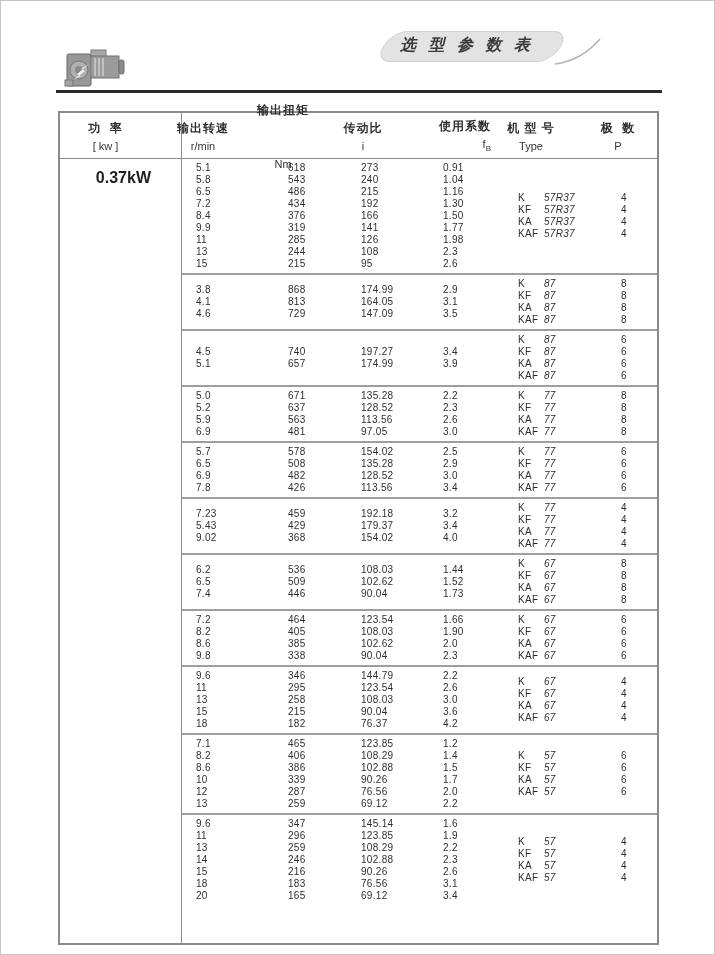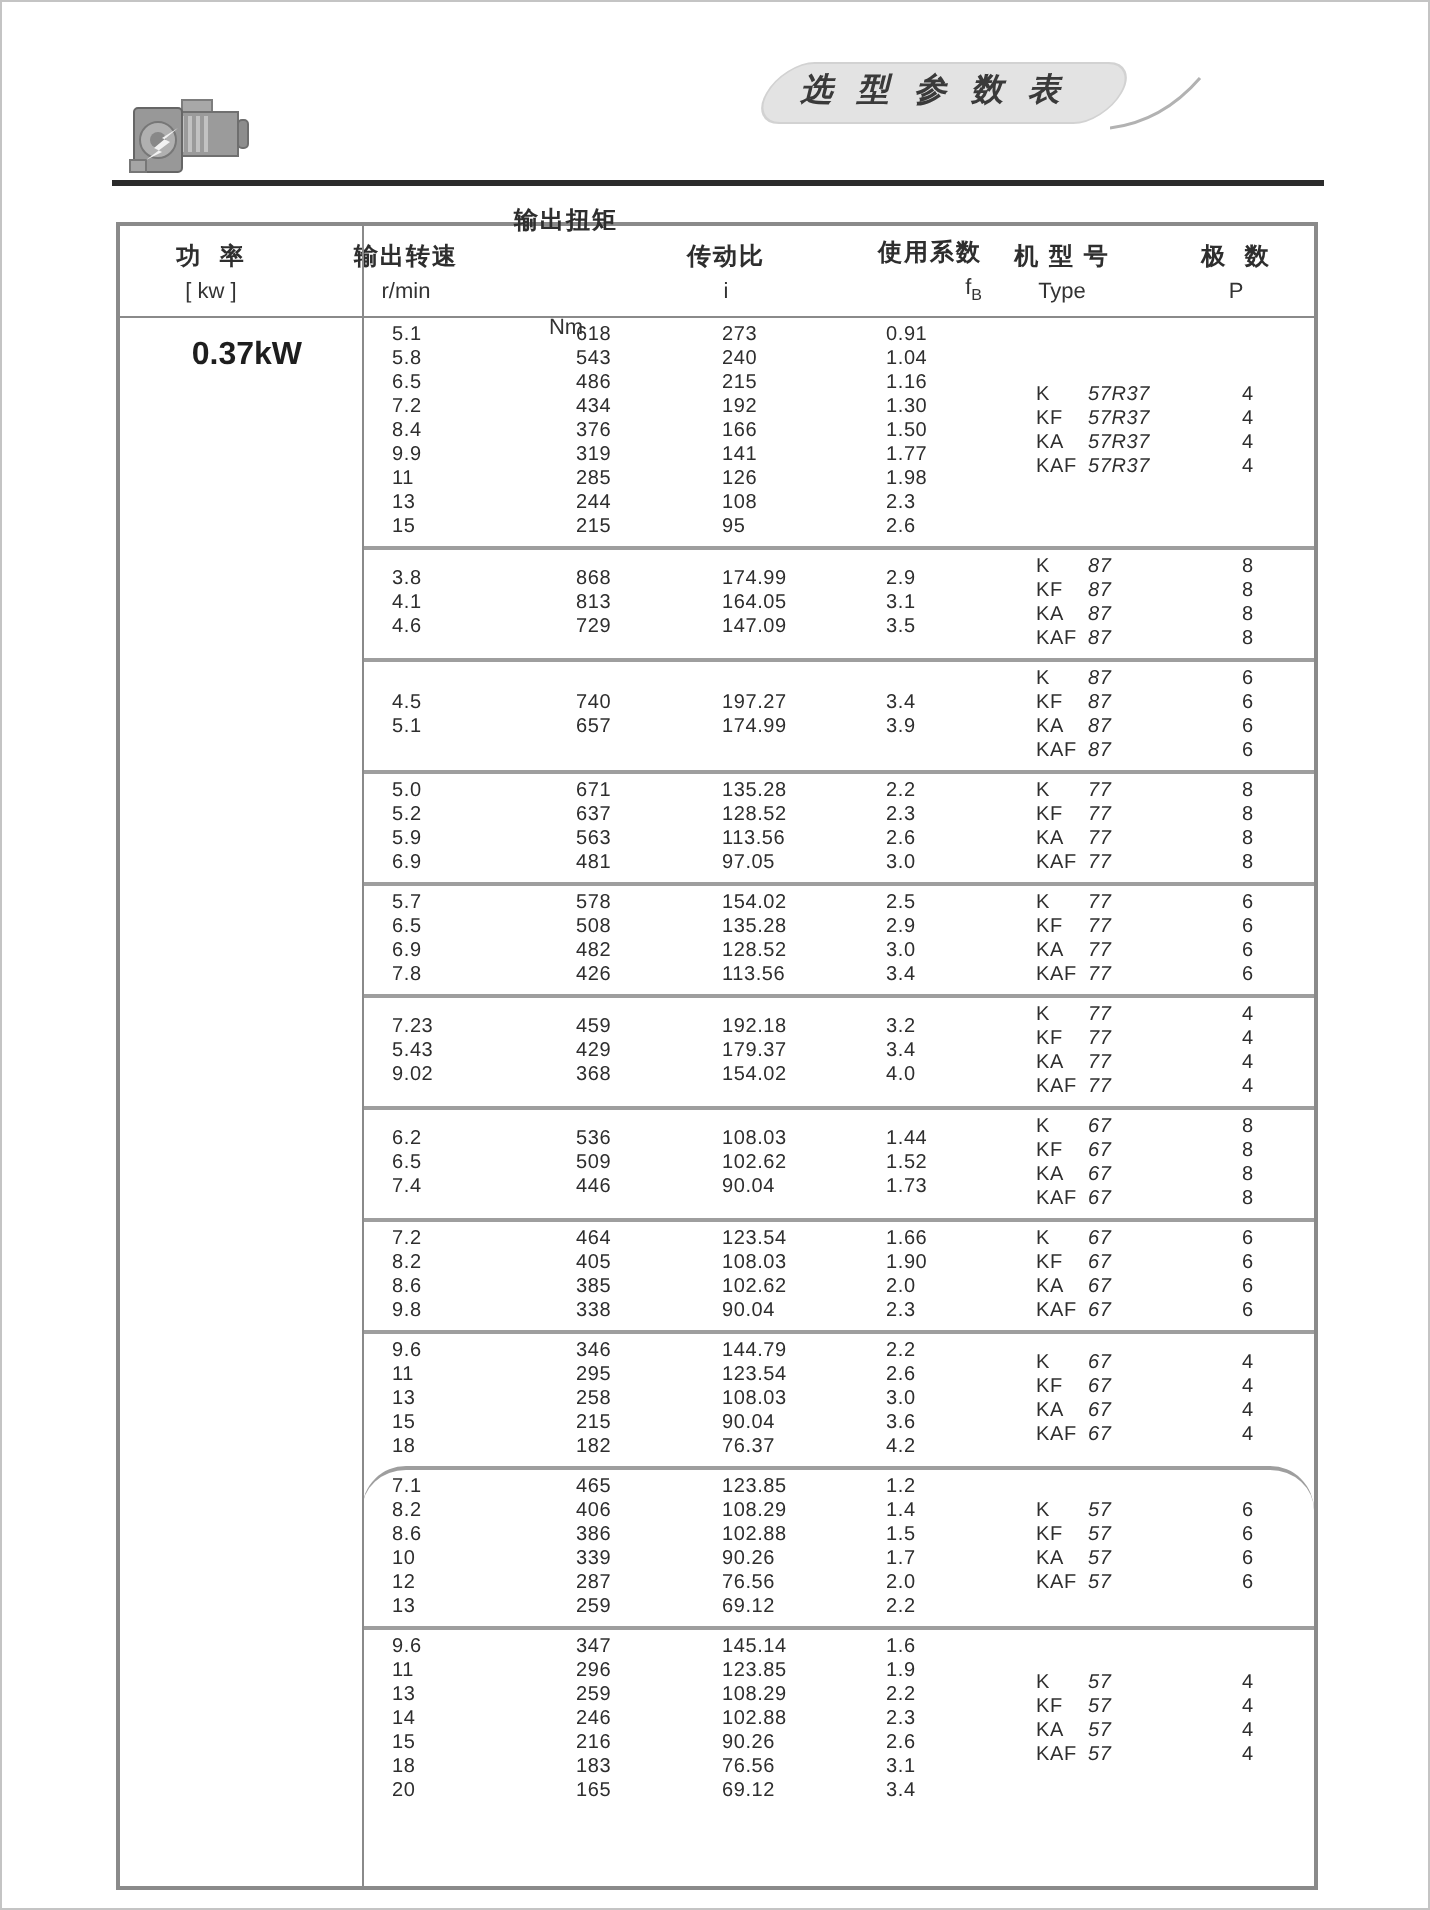--- a/index.html
+++ b/index.html
@@ -454,21 +454,21 @@
             <div class="cell-line type-line"><span class="tp">KA</span><span class="ts">67</span></div>
             <div class="cell-line type-line"><span class="tp">KAF</span><span class="ts">67</span></div>
           </div>
     <div class="col c-poles">
             <div class="cell-line">4</div>
             <div class="cell-line">4</div>
             <div class="cell-line">4</div>
             <div class="cell-line">4</div>
           </div>
   </div>
-        <div class="block" style="height: 78px; border-radius: 22px;">
+        <div class="block" style="height: 78px;">
     <div class="col c-speed">
             <div class="cell-line">7.1</div>
             <div class="cell-line">8.2</div>
             <div class="cell-line">8.6</div>
             <div class="cell-line">10</div>
             <div class="cell-line">12</div>
             <div class="cell-line">13</div>
           </div>
     <div class="col c-torque">
             <div class="cell-line">465</div>

